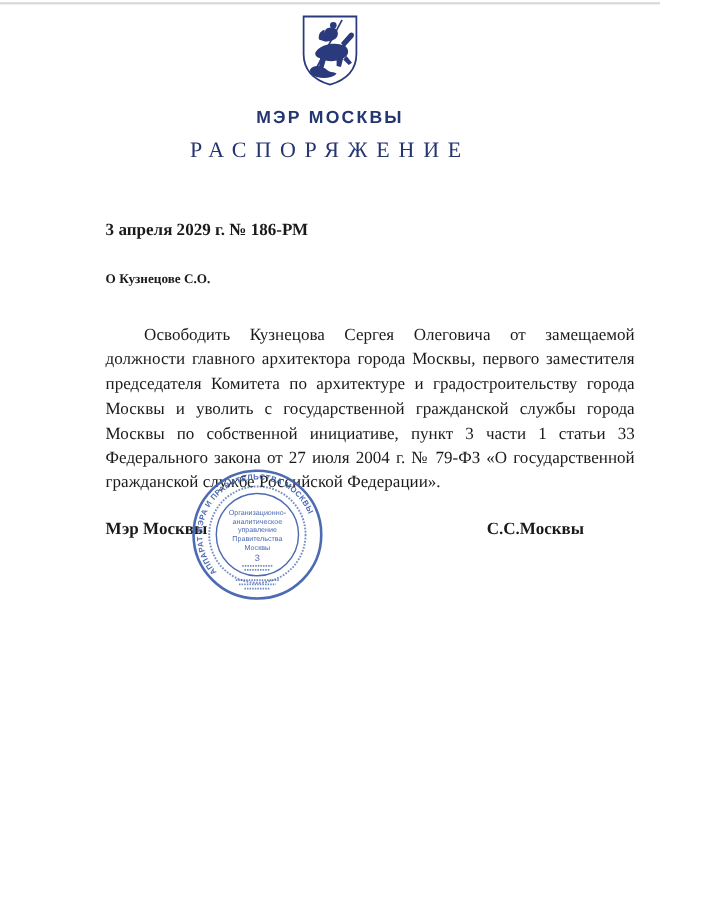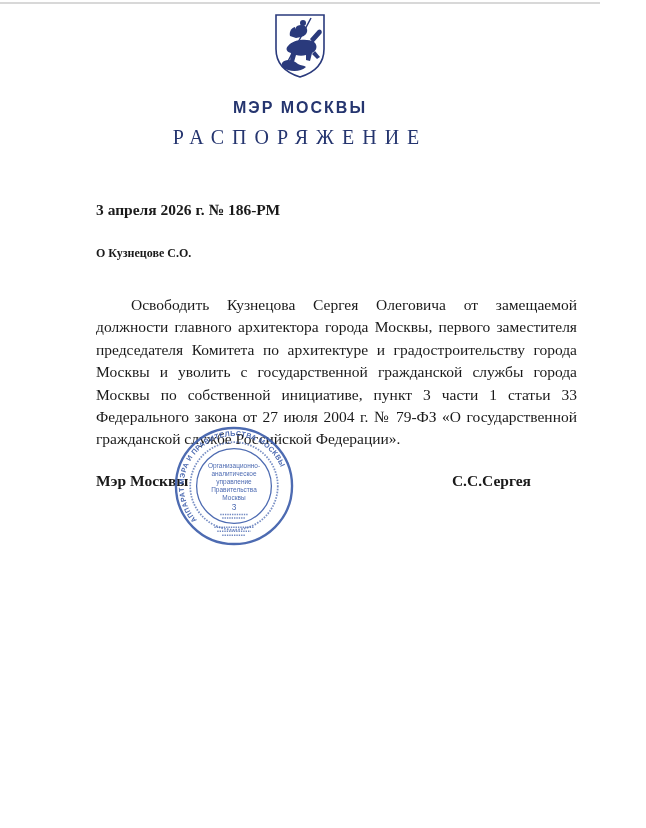--- a/index.html
+++ b/index.html
@@ -107,28 +107,28 @@
       <path d="M40,30 L48,21 C50,19 48,15 45,17 L37,26 Z" fill="#2a3a7c"></path>
       <path d="M42,38 L47,44 L44,46 L39,41 Z" fill="#2a3a7c"></path>
 
       <path d="M9,50 C13,45 20,47 25,51 C28,53 31,52 33,54 C29,58 21,59 15,57 C11,56 8,53 9,50 Z" fill="#2a3a7c"></path>
     </svg>
   </div>
 
   <div class="org-name">МЭР МОСКВЫ</div>
   <div class="doc-type">РАСПОРЯЖЕНИЕ</div>
 
-  <div class="date-line">3 апреля 2026 г. № 186-РМ</div>
+  <div class="date-line">3 апреля 2029 г. № 186-РМ</div>
 
   <div class="subject-line">О Кузнецове С.О.</div>
 
   <div class="body-par"><span>Освободить </span><span class="bold-name">Кузнецова Сергея Олеговича</span><span> от замещаемой должности главного архитектора города Москвы, первого заместителя председателя Комитета по архитектуре и градостроительству города Москвы и уволить с государственной гражданской службы города Москвы по собственной инициативе, пункт 3 части 1 статьи 33 Федерального закона от 27 июля 2004 г. № 79-ФЗ «О государственной гражданской службе Российской Федерации».</span></div>
 
   <div class="sig-position">Мэр Москвы</div>
-  <div class="sig-name">С.С.Сергея</div>
+  <div class="sig-name">С.С.Москвы</div>
 
   <div class="stamp">
     <svg viewBox="0 0 124 124" xmlns="http://www.w3.org/2000/svg">
       <defs>
         <path id="ringPath" d="M25.9,98.1 A51,51 0 1 1 98.1,98.1" fill="none"></path>
       </defs>
 
       <circle cx="62" cy="62" r="59" fill="none" stroke="#4060ac" stroke-width="2.4"></circle>
 
       <circle cx="62" cy="62" r="44.5" fill="none" stroke="#4060ac" stroke-width="1.8" stroke-dasharray="1.6 1.3" opacity="0.75"></circle>

